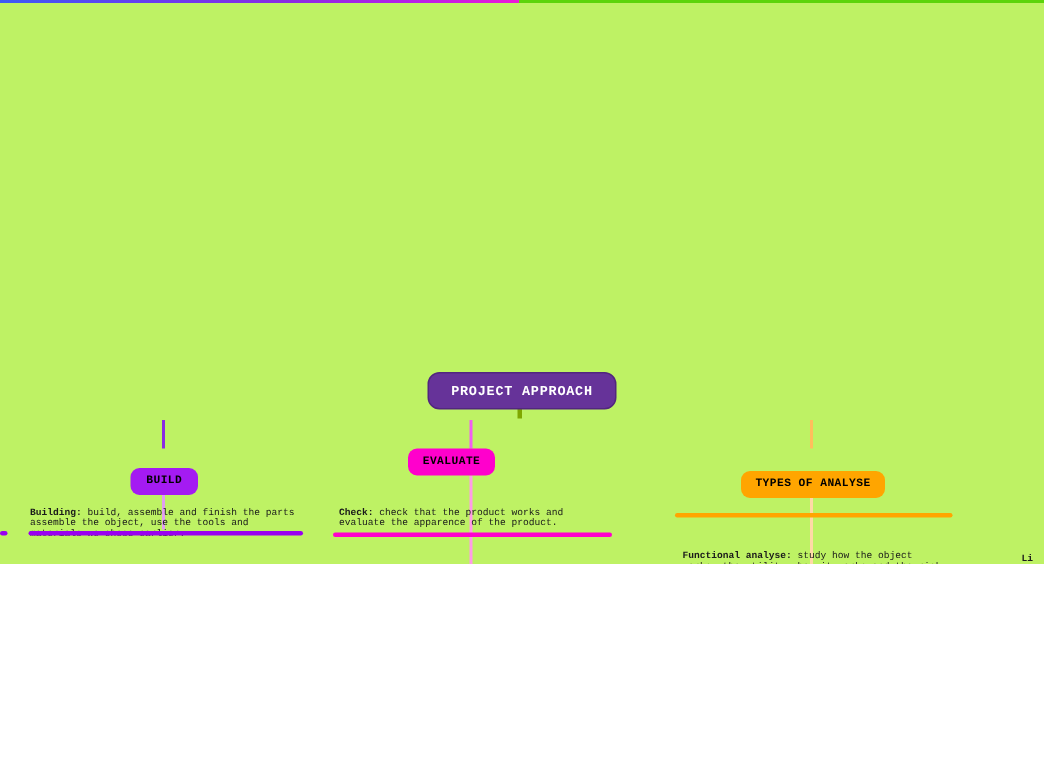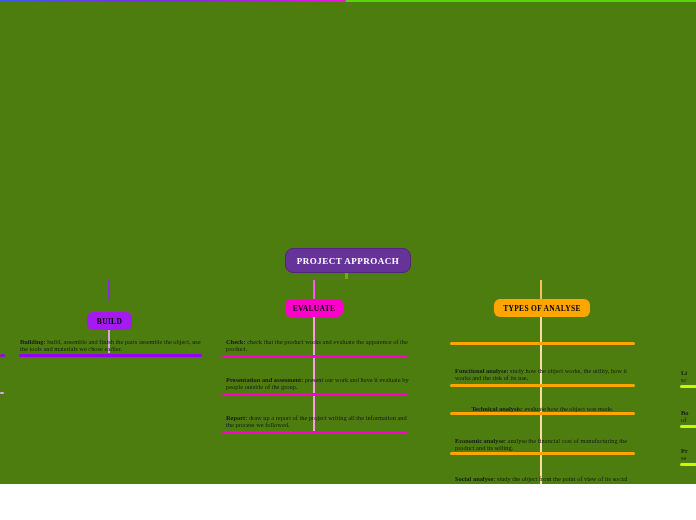--- a/index.html
+++ b/index.html
@@ -1,18 +1,18 @@
 <!DOCTYPE html>
 <html><head>
 <meta charset="utf-8">
 <style>
   html,body{margin:0;padding:0;background:#fff;}
   #canvas{
-    position:relative;width:696px;height:484px;background:#4d7c0f;
-    overflow:hidden;font-family:Liberation Serif, serif;color:#1a1a1a;
+    position:relative;width:696px;height:376px;background:#bef264;
+    overflow:hidden;font-family:Liberation Mono, monospace;color:#1a1a1a;
   }
   .hline{position:absolute;height:2px;}
   .hline-left{left:0;top:278;width:348px;
     background:linear-gradient(to right,#3D5AF5 0%,#6A3BEF 30%,#8A2BE2 55%,#B51FE8 78%,#EE18D6 100%);}
   .hline-right{left:346px;top:278;width:350px;background:#5BD40A;}
   .vline{position:absolute;width:2px;}
   .node{
     position:absolute;display:flex;align-items:center;justify-content:center;
     border-radius:6px;font-weight:bold;color:#000;font-size:7.5px;letter-spacing:.3px;
     box-sizing:border-box;cursor:pointer;
@@ -49,24 +49,24 @@
   <div class="underline" style="left: 0px; top: 354px; width: 5px; background: rgb(153, 0, 240);"></div>
   <div class="underline" style="left: 0px; top: 392px; width: 4px; height: 2px; background: rgb(217, 166, 242);"></div>
 
   <div class="node root-node" style="background: rgb(102, 51, 153); color: rgb(255, 255, 255);">
     <span>PROJECT APPROACH</span>
   </div>
 
   <div class="node" style="left: 87px; top: 312px; width: 45px; height: 18px; background: rgb(164, 27, 242);">
     <span>BUILD</span>
   </div>
-  <div class="node" style="left: 285px; top: 299px; width: 58px; height: 18px; background: rgb(255, 0, 204); align-items: center;">
+  <div class="node" style="left: 272px; top: 299px; width: 58px; height: 18px; background: rgb(255, 0, 204); align-items: center;">
     <span>EVALUATE</span>
   </div>
-  <div class="node" style="left: 494px; top: 299px; width: 96px; height: 18px; background: rgb(255, 165, 0);">
+  <div class="node" style="left: 494px; top: 314px; width: 96px; height: 18px; background: rgb(255, 165, 0);">
     <span>TYPES OF ANALYSE</span>
   </div>
 
   <div class="item" style="left:20px;top:338px;width:183px;">
     <div class="item-text"><span class="lead">Building:</span><span> build, assemble and finish the parts assemble the object, use the tools and materials we chose earlier.</span></div>
   </div>
   <div class="underline" style="left: 19px; top: 354px; width: 183px; background: rgb(153, 0, 240);"></div>
 
   <div class="item" style="left:226px;top:338px;width:183px;">
     <div class="item-text"><span class="lead">Check:</span><span> check that the product works and evaluate the apparence of the product.</span></div>

